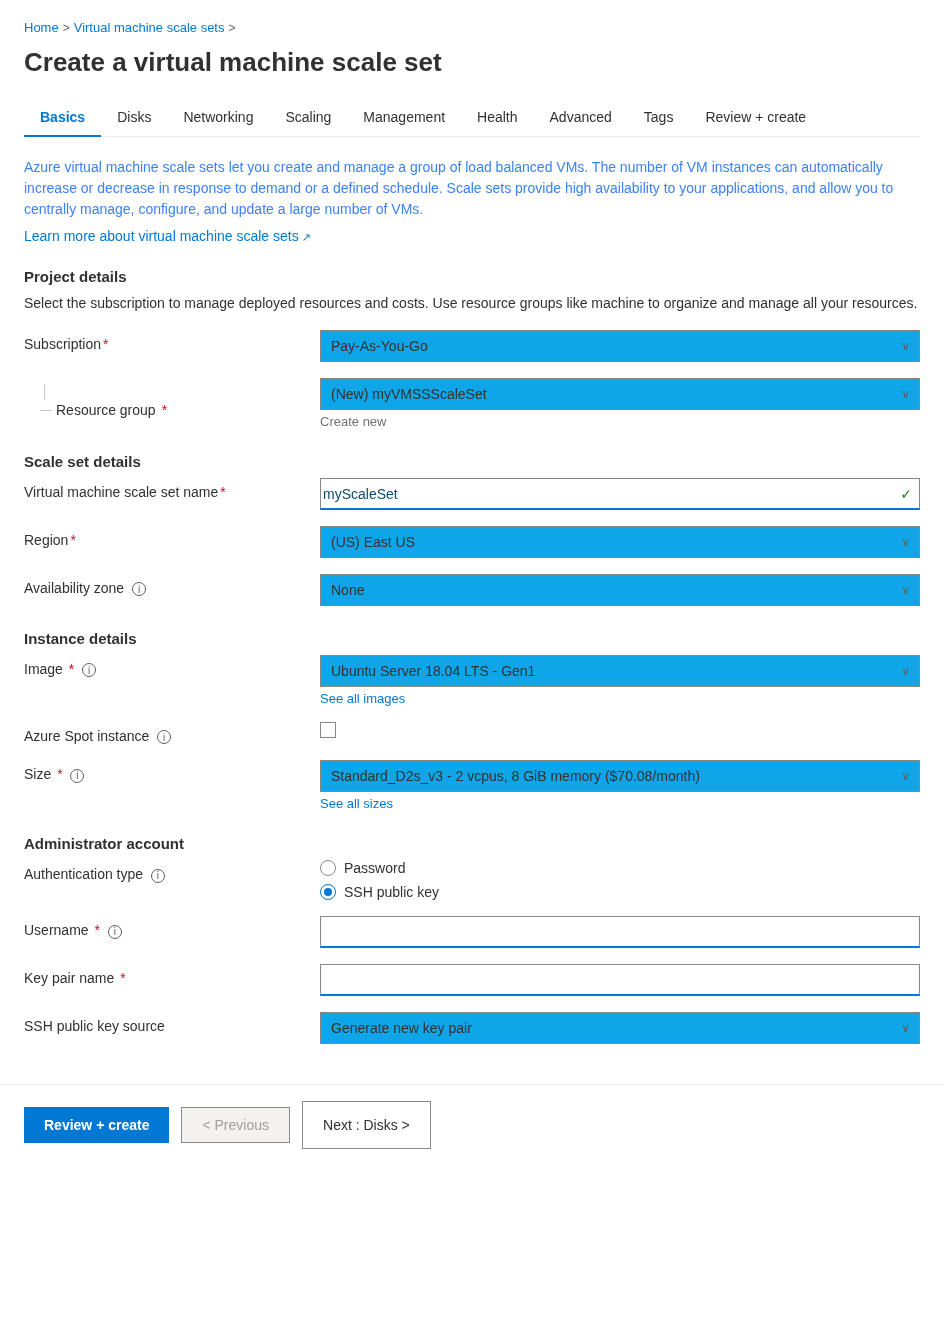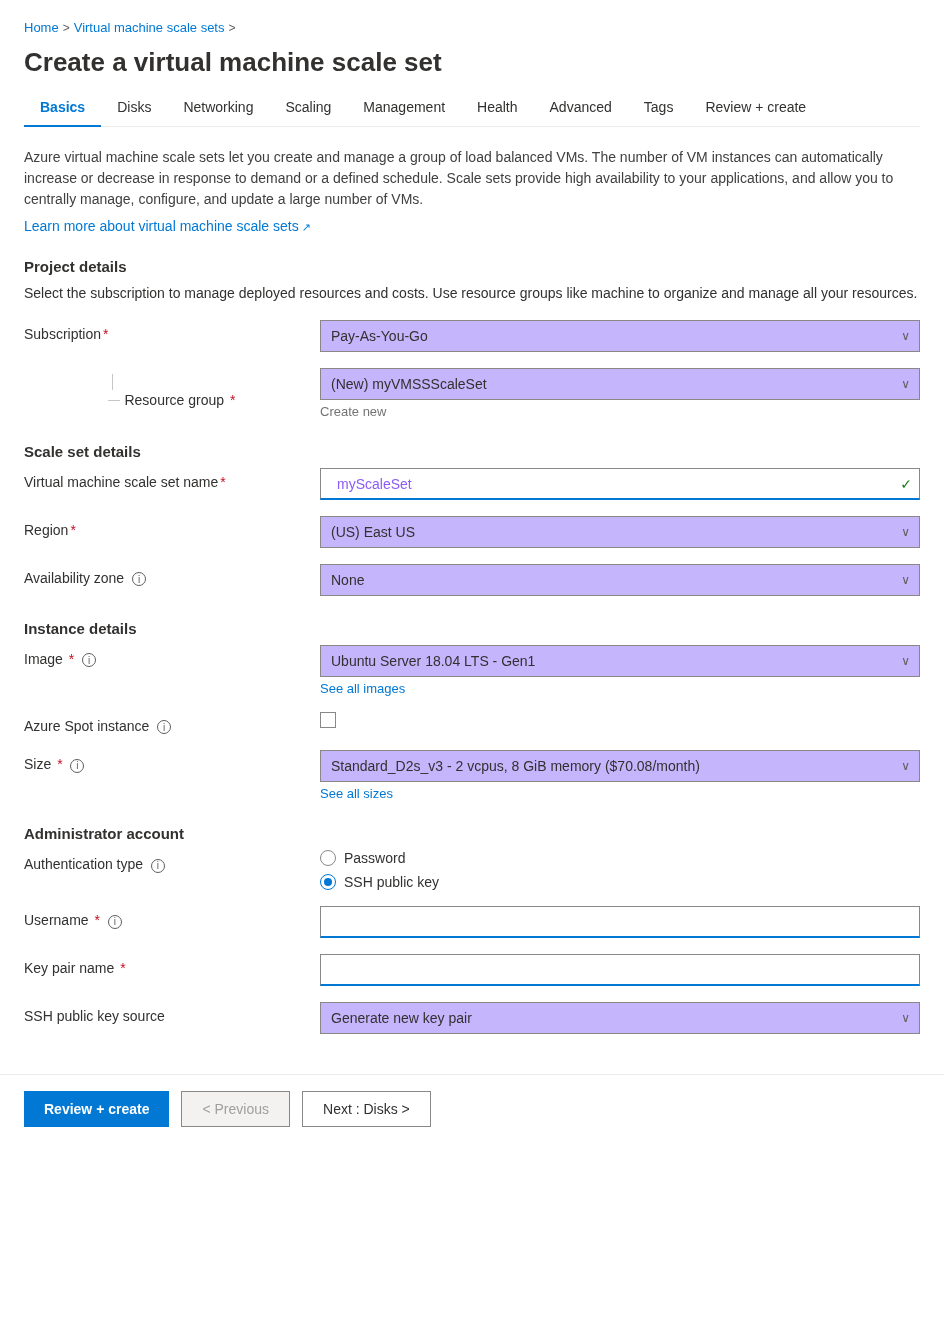--- a/index.html
+++ b/index.html
@@ -27,21 +27,21 @@
       font-size: 12px;
     }
     .breadcrumb a {
       color: #0078d4;
       text-decoration: none;
     }
     .page-title {
       font-size: 26px;
       font-weight: 600;
       color: #323130;
-      margin-bottom: 11px;
+      margin-bottom: 21px;
     }
     .tabs {
       display: flex;
       border-bottom: 1px solid #edebe9;
       margin-bottom: 20px;
       gap: 0;
     }
     .tab {
       padding: 10px 16px;
       font-size: 14px;
@@ -51,21 +51,21 @@
       white-space: nowrap;
       margin-bottom: -1px;
     }
     .tab.active {
       border-bottom: 2px solid #0078d4;
       color: #0078d4;
       font-weight: 600;
     }
     .description {
       font-size: 14px;
-      color: #404040;
+      color: #3b82f6;
       line-height: 1.5;
       margin-bottom: 8px;
     }
     .learn-more {
       color: #0078d4;
       text-decoration: none;
       font-size: 14px;
     }
     .ext-link::after {
       content: ' ↗';
@@ -116,21 +116,21 @@
       cursor: pointer;
       vertical-align: middle;
     }
     .form-control-wrap {
       flex: 1;
     }
     .select-field {
       width: 100%;
       padding: 5px 32px 5px 10px;
       border: 1px solid #8a8886;
-      background: #c4b5fd;
+      background: #0ea5e9;
       font-size: 14px;
       color: #323130;
       appearance: none;
       -webkit-appearance: none;
       cursor: pointer;
       height: 32px;
       position: relative;
     }
     .select-wrapper {
       position: relative;
@@ -141,25 +141,25 @@
       position: absolute;
       right: 10px;
       top: 50%;
       transform: translateY(-50%);
       pointer-events: none;
       color: #605e5c;
       font-size: 12px;
     }
     .text-input {
       width: 100%;
-      padding: 5px 16px;
+      padding: 5px 2px;
       border: 1px solid #8a8886;
       border-bottom: 2px solid #0078d4;
       font-size: 14px;
-      color: #8b5cf6;
+      color: #0c4a6e;
       height: 32px;
       outline: none;
     }
     .create-new-link {
       color: #737373;
       text-decoration: none;
       font-size: 13px;
       margin-top: 4px;
       display: inline-block;
     }
@@ -261,30 +261,29 @@
       color: #a19f9d;
       cursor: not-allowed;
     }
     .btn-next {
       background: #fff;
       color: #323130;
       border: 1px solid #8a8886;
       padding: 8px 20px;
       font-size: 14px;
       cursor: pointer;
-      height: 36px;
+      height: 48px;
     }
     .resource-group-container {
       display: flex;
       align-items: flex-start;
       width: 280px;
       min-width: 280px;
       padding-top: 6px;
       flex-shrink: 0;
-      justify-content: center;
     }
   </style>
 </head>
 <body>
 
 <div class="page-container">
 
   
   <div class="breadcrumb">
     <a href="#">Home</a>

